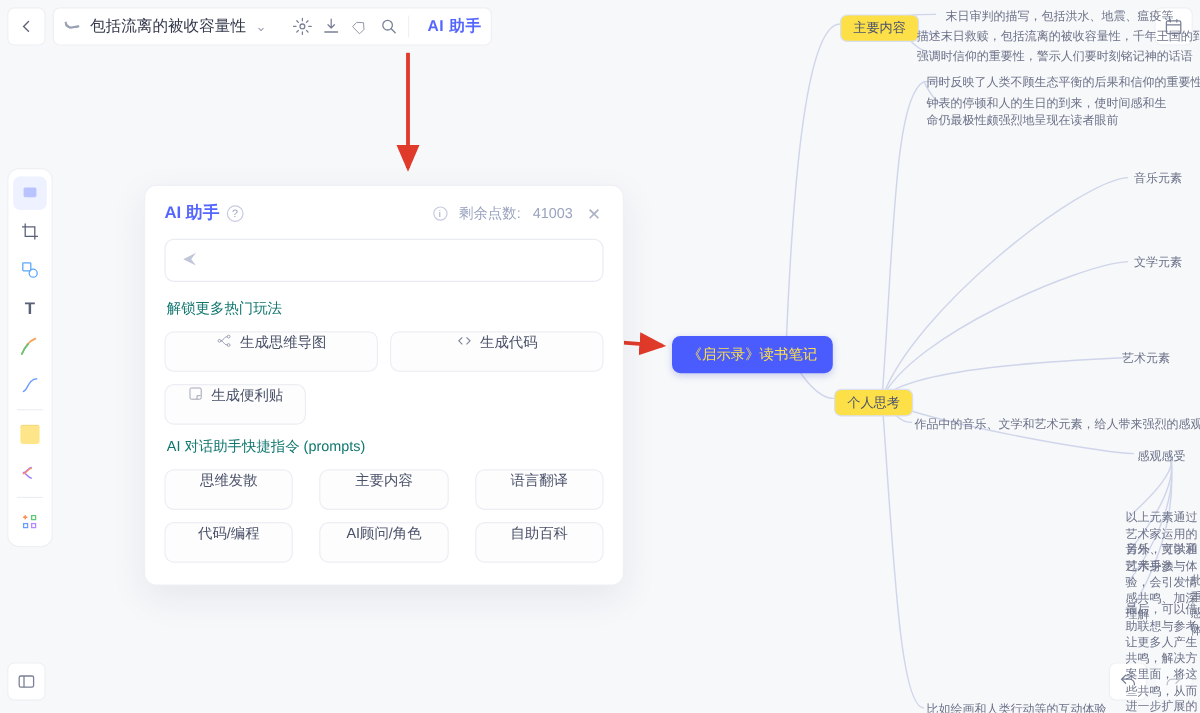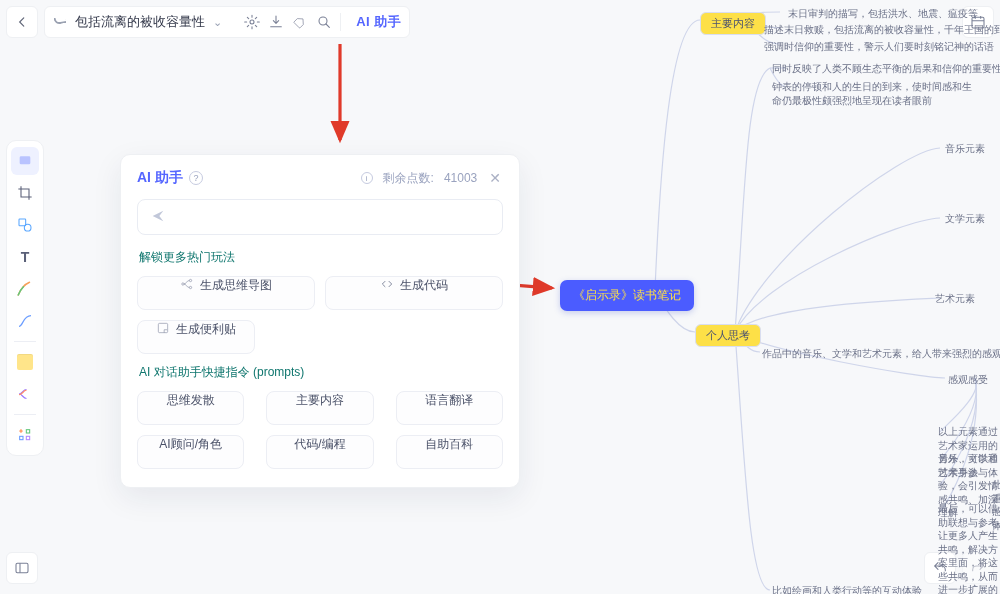--- a/index.html
+++ b/index.html
@@ -418,24 +418,24 @@
       </div>
     <div class="chip">
         <span>主要内容</span>
       </div>
     <div class="chip">
         <span>语言翻译</span>
       </div>
   </div>
   <div class="grid3">
     <div class="chip">
+        <span>代码/编程</span>
+      </div>
+    <div class="chip">
         <span>AI顾问/角色</span>
-      </div>
-    <div class="chip">
-        <span>代码/编程</span>
       </div>
     <div class="chip">
         <span>自助百科</span>
       </div>
   </div>
 </div>
 
 <svg class="branches">
 
   <path d="M655 290 C660 170 670 20 700 20"></path>

